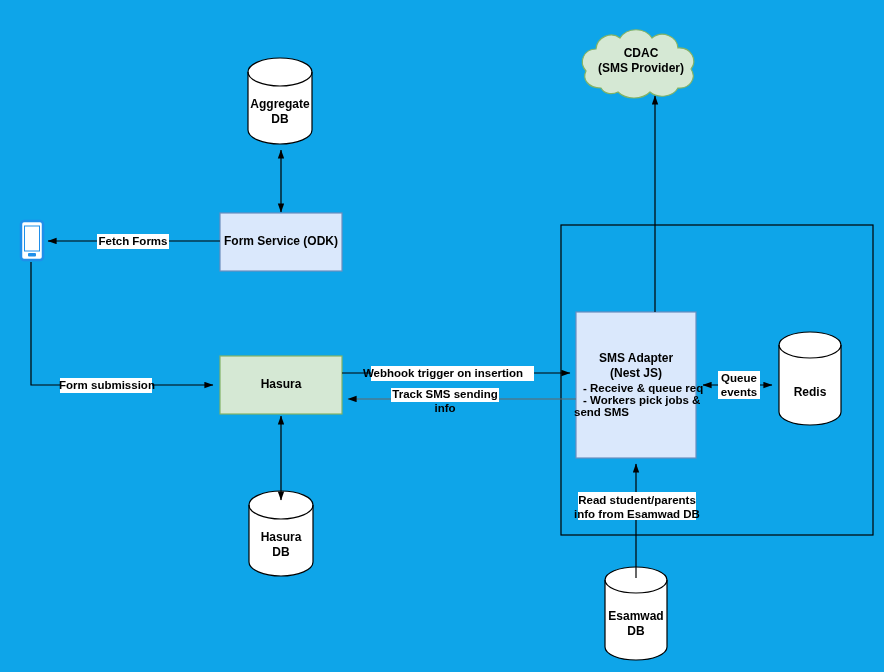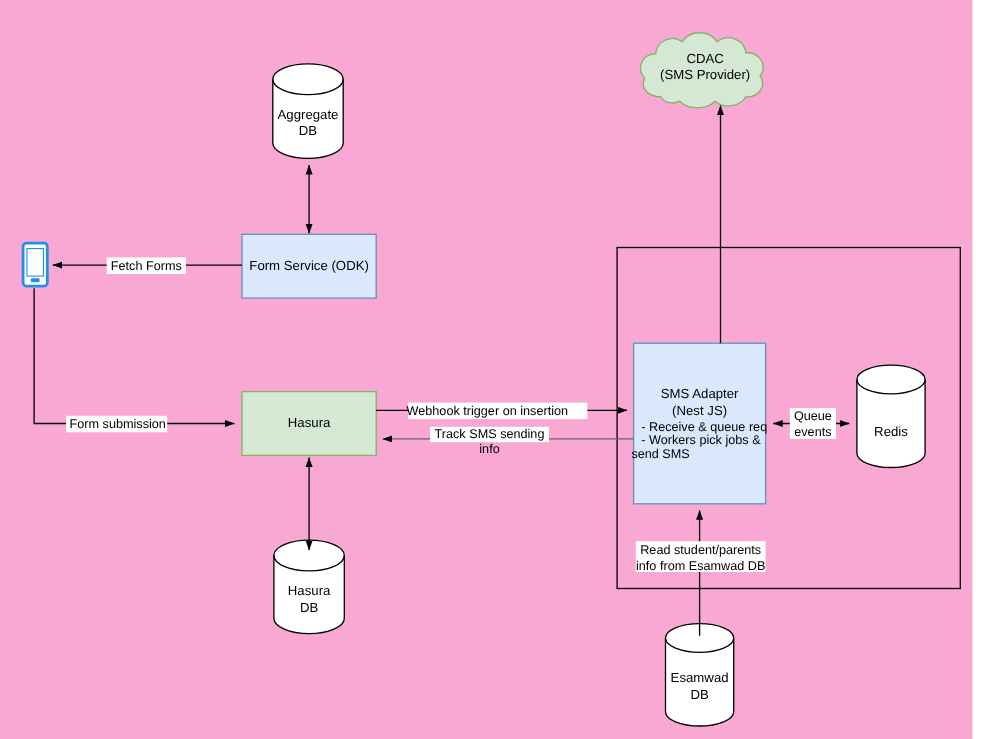--- a/index.html
+++ b/index.html
@@ -11,21 +11,22 @@
   body {
     width: 892px;
     height: 672px;
     overflow: hidden;
     font-family: "Liberation Sans", sans-serif;
   }
   #diagram-root {
     position: relative;
     width: 884px;
     height: 672px;
-    background: #f9a8d4;
+    background: #0ea5e9;
+    font-weight: bold;
   }
   svg#diagram-canvas {
     position: absolute;
     top: 0;
     left: 0;
     width: 892px;
     height: 672px;
     display: block;
   }
   .shape-stroke { fill: none; stroke: #000000; stroke-width: 1.2; }

